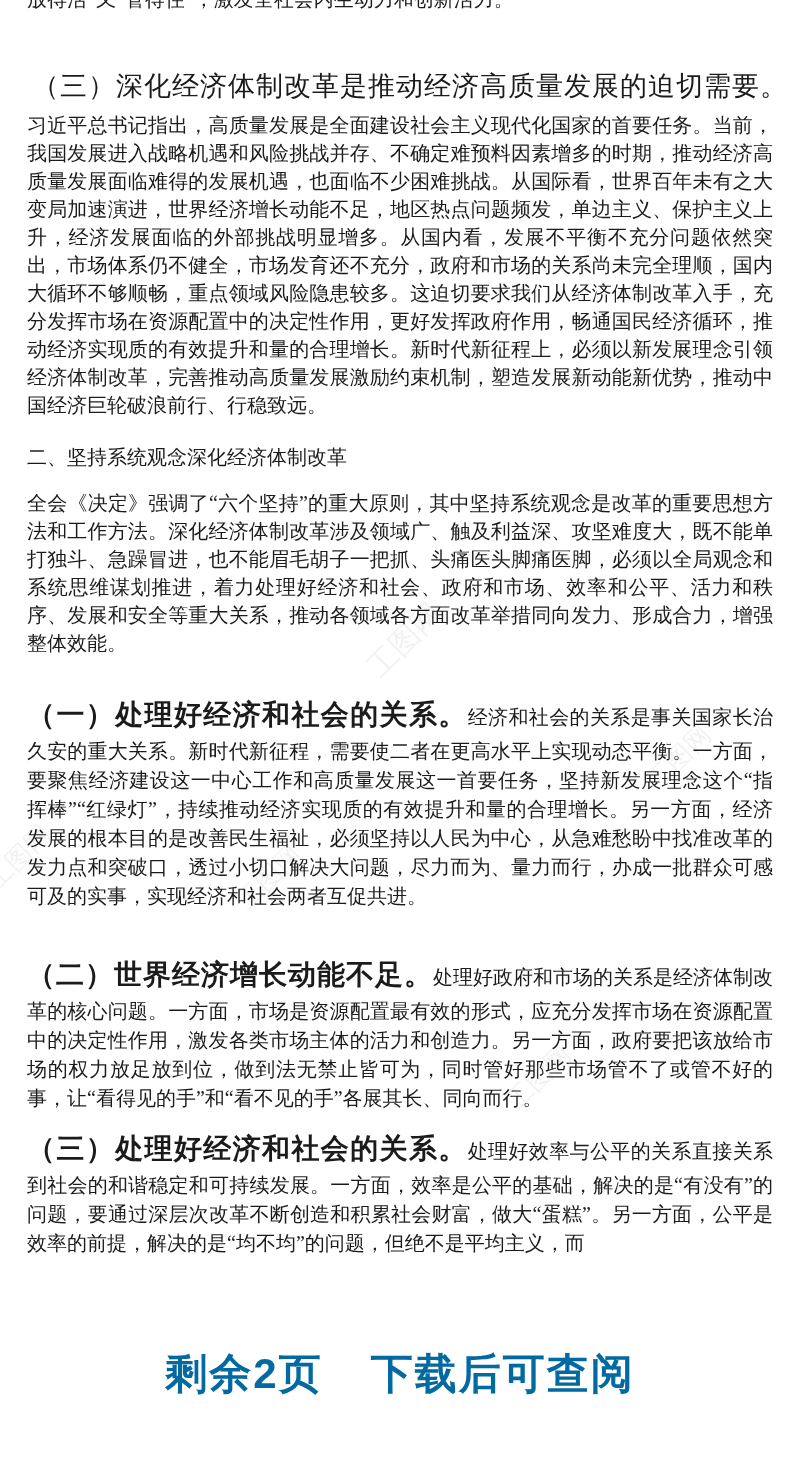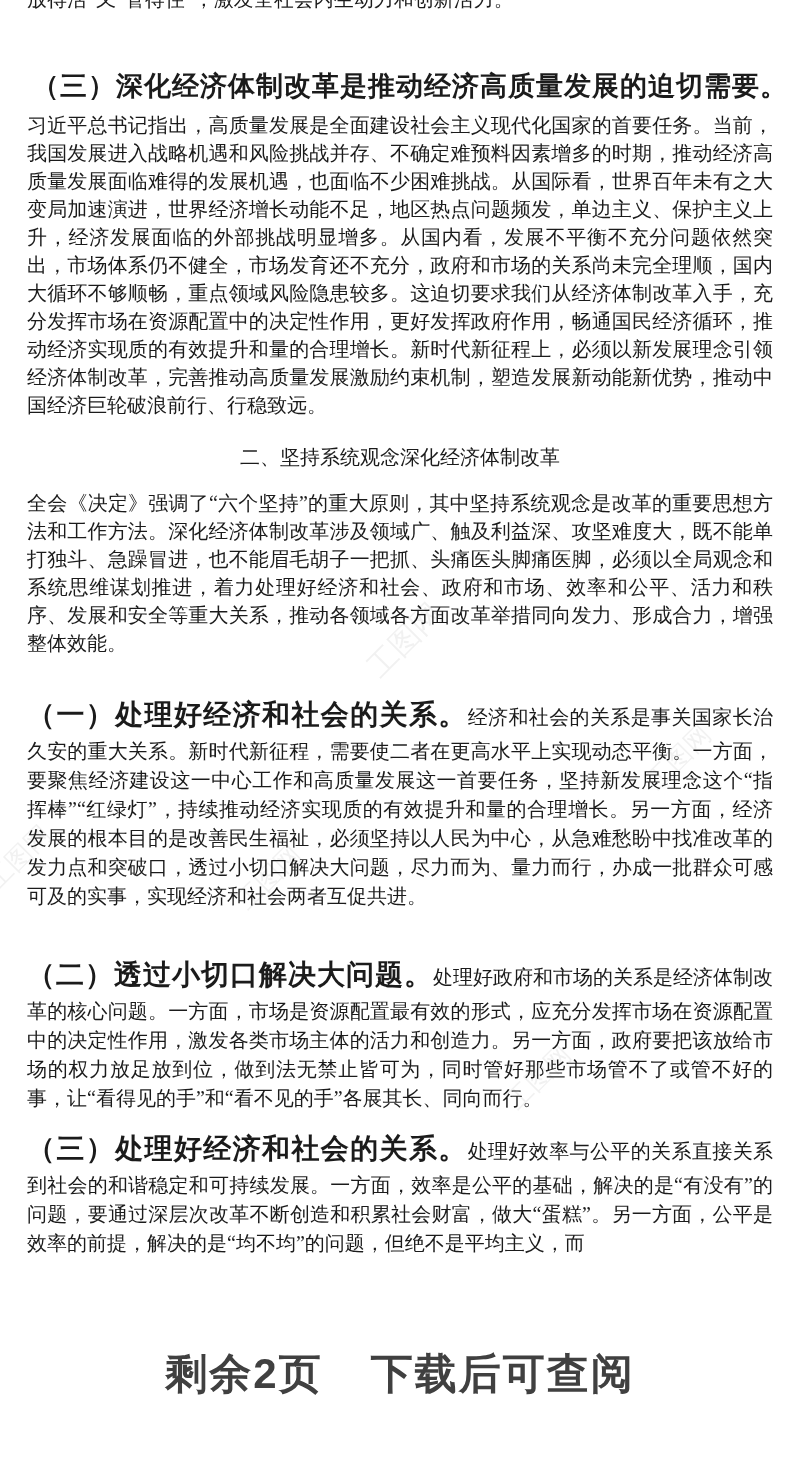--- a/index.html
+++ b/index.html
@@ -21,35 +21,34 @@
     font-size: 20px;
     line-height: 28px;
     white-space: nowrap;
     overflow: hidden;
   }
   .main-heading {
     margin: 53px 0 0 0;
     padding-left: 5px;
     font-size: 27px;
     line-height: 40px;
-    font-weight: bold;
+    font-weight: normal;
     letter-spacing: 1px;
     white-space: nowrap;
   }
   .body-para {
     margin: 5px 0 0 0;
     font-size: 20px;
     line-height: 28px;
     text-align: justify;
   }
   .sec-title {
     margin: 24px 0 0 0;
     font-size: 20px;
     line-height: 28px;
-    text-align: center;
   }
   .sub-para {
     margin: 36px 0 0 0;
     font-size: 20px;
     line-height: 29px;
     text-align: justify;
   }
   .sub-para.second { margin-top: 42px; }
   .sub-para.third  { margin-top: 14px; }
   .sub-head {
@@ -57,21 +56,21 @@
     font-size: 28px;
     line-height: 44px;
     letter-spacing: 1px;
   }
   .footer {
     margin-top: 88px;
     text-align: center;
     font-family: "Liberation Sans", "DejaVu Sans", sans-serif;
     font-weight: bold;
     font-size: 42px;
-    color: #404040;
+    color: #0369a1;
     letter-spacing: 2px;
     white-space: nowrap;
   }
   .footer .gap { display: inline-block; width: 48px; }
   .watermark {
     position: absolute;
     font-family: "Liberation Sans", "DejaVu Sans", sans-serif;
     font-size: 30px;
     color: #000000;
     opacity: 0.05;
@@ -101,19 +100,19 @@
   <h2 class="main-heading">（三）深化经济体制改革是推动经济高质量发展的迫切需要。</h2>
 
   <p class="body-para">习近平总书记指出，高质量发展是全面建设社会主义现代化国家的首要任务。当前，我国发展进入战略机遇和风险挑战并存、不确定难预料因素增多的时期，推动经济高质量发展面临难得的发展机遇，也面临不少困难挑战。从国际看，世界百年未有之大变局加速演进，世界经济增长动能不足，地区热点问题频发，单边主义、保护主义上升，经济发展面临的外部挑战明显增多。从国内看，发展不平衡不充分问题依然突出，市场体系仍不健全，市场发育还不充分，政府和市场的关系尚未完全理顺，国内大循环不够顺畅，重点领域风险隐患较多。这迫切要求我们从经济体制改革入手，充分发挥市场在资源配置中的决定性作用，更好发挥政府作用，畅通国民经济循环，推动经济实现质的有效提升和量的合理增长。新时代新征程上，必须以新发展理念引领经济体制改革，完善推动高质量发展激励约束机制，塑造发展新动能新优势，推动中国经济巨轮破浪前行、行稳致远。</p>
 
   <p class="sec-title">二、坚持系统观念深化经济体制改革</p>
 
   <p class="body-para" style="margin-top:18px">全会《决定》强调了“六个坚持”的重大原则，其中坚持系统观念是改革的重要思想方法和工作方法。深化经济体制改革涉及领域广、触及利益深、攻坚难度大，既不能单打独斗、急躁冒进，也不能眉毛胡子一把抓、头痛医头脚痛医脚，必须以全局观念和系统思维谋划推进，着力处理好经济和社会、政府和市场、效率和公平、活力和秩序、发展和安全等重大关系，推动各领域各方面改革举措同向发力、形成合力，增强整体效能。</p>
 
   <p class="sub-para"><span class="sub-head">（一）处理好经济和社会的关系。</span><span>经济和社会的关系是事关国家长治久安的重大关系。新时代新征程，需要使二者在更高水平上实现动态平衡。一方面，要聚焦经济建设这一中心工作和高质量发展这一首要任务，坚持新发展理念这个“指挥棒”“红绿灯”，持续推动经济实现质的有效提升和量的合理增长。另一方面，经济发展的根本目的是改善民生福祉，必须坚持以人民为中心，从急难愁盼中找准改革的发力点和突破口，透过小切口解决大问题，尽力而为、量力而行，办成一批群众可感可及的实事，实现经济和社会两者互促共进。</span></p>
 
-  <p class="sub-para second"><span class="sub-head">（二）透过小切口解决大问题。</span><span>处理好政府和市场的关系是经济体制改革的核心问题。一方面，市场是资源配置最有效的形式，应充分发挥市场在资源配置中的决定性作用，激发各类市场主体的活力和创造力。另一方面，政府要把该放给市场的权力放足放到位，做到法无禁止皆可为，同时管好那些市场管不了或管不好的事，让“看得见的手”和“看不见的手”各展其长、同向而行。</span></p>
+  <p class="sub-para second"><span class="sub-head">（二）世界经济增长动能不足。</span><span>处理好政府和市场的关系是经济体制改革的核心问题。一方面，市场是资源配置最有效的形式，应充分发挥市场在资源配置中的决定性作用，激发各类市场主体的活力和创造力。另一方面，政府要把该放给市场的权力放足放到位，做到法无禁止皆可为，同时管好那些市场管不了或管不好的事，让“看得见的手”和“看不见的手”各展其长、同向而行。</span></p>
 
   <p class="sub-para third"><span class="sub-head">（三）处理好经济和社会的关系。</span><span>处理好效率与公平的关系直接关系到社会的和谐稳定和可持续发展。一方面，效率是公平的基础，解决的是“有没有”的问题，要通过深层次改革不断创造和积累社会财富，做大“蛋糕”。另一方面，公平是效率的前提，解决的是“均不均”的问题，但绝不是平均主义，而</span></p>
 
   <div class="footer"><span>剩余2页</span><span class="gap"></span><span>下载后可查阅</span></div>
 
 </div>
 
 </body></html>

